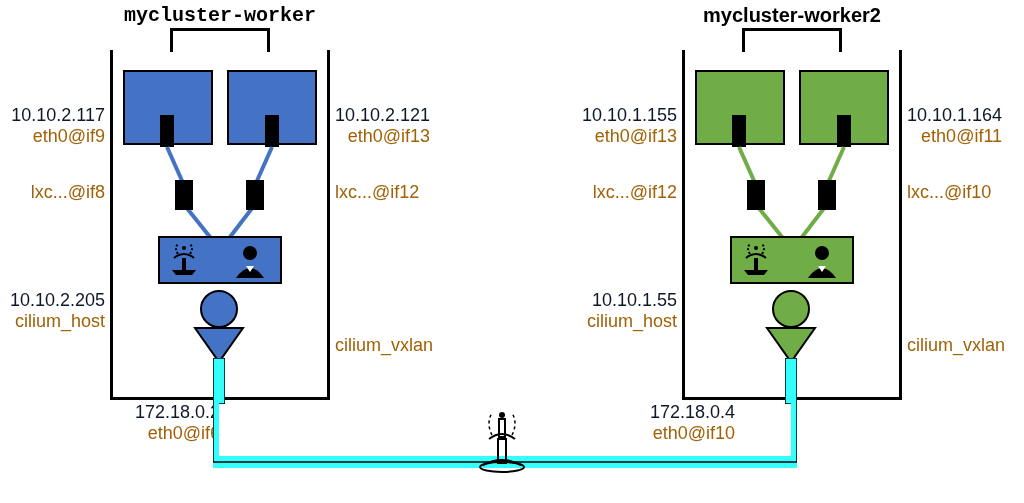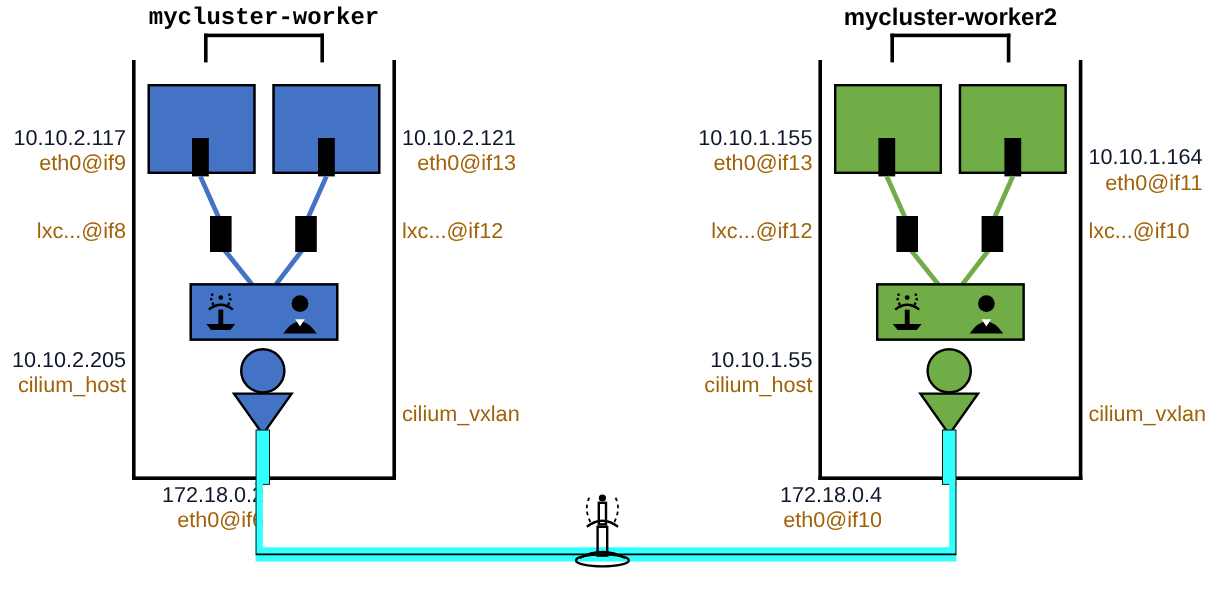--- a/index.html
+++ b/index.html
@@ -174,21 +174,21 @@
   <polygon points="2,2 50,2 26,36" fill="#70ad47" stroke="#000" stroke-width="2"></polygon>
 </svg>
 <svg class="icon" style="left:785px; top:358px; width:12px; height:46px;">
   <rect x="0" y="0" width="12" height="46" fill="#33ffff" stroke="#000" stroke-width="1.5"></rect>
 </svg>
 
 <div class="label left" style="left:567px; top:105px; width:110px;">
   <span class="ip">10.10.1.155</span><br>
   <span class="dev">eth0@if13</span>
 </div>
-<div class="label right" style="left:907px; top:105px;margin-top:16px;">
+<div class="label right" style="left:907px; top:105px;">
   <span class="ip">10.10.1.164</span><br>
   <span class="dev">eth0@if11</span>
 </div>
 <div class="label left" style="left:567px; top:182px; width:110px;">
   <span class="dev">lxc...@if12</span>
 </div>
 <div class="label right" style="left:907px; top:182px;">
   <span class="dev">lxc...@if10</span>
 </div>
 <div class="label left" style="left:567px; top:290px; width:110px;">

